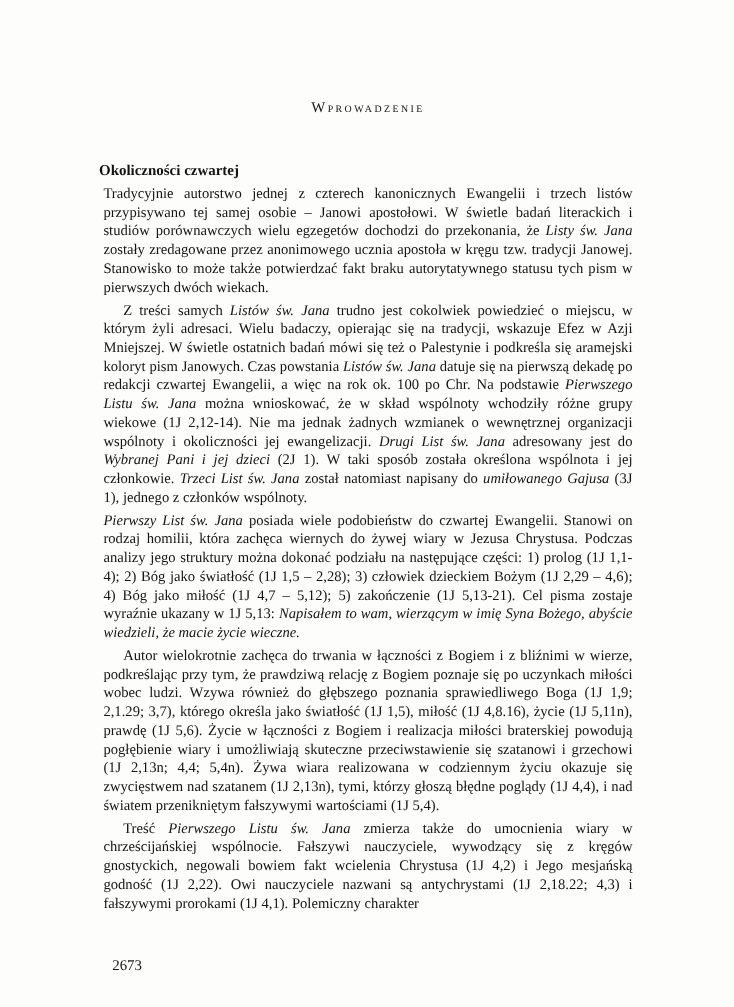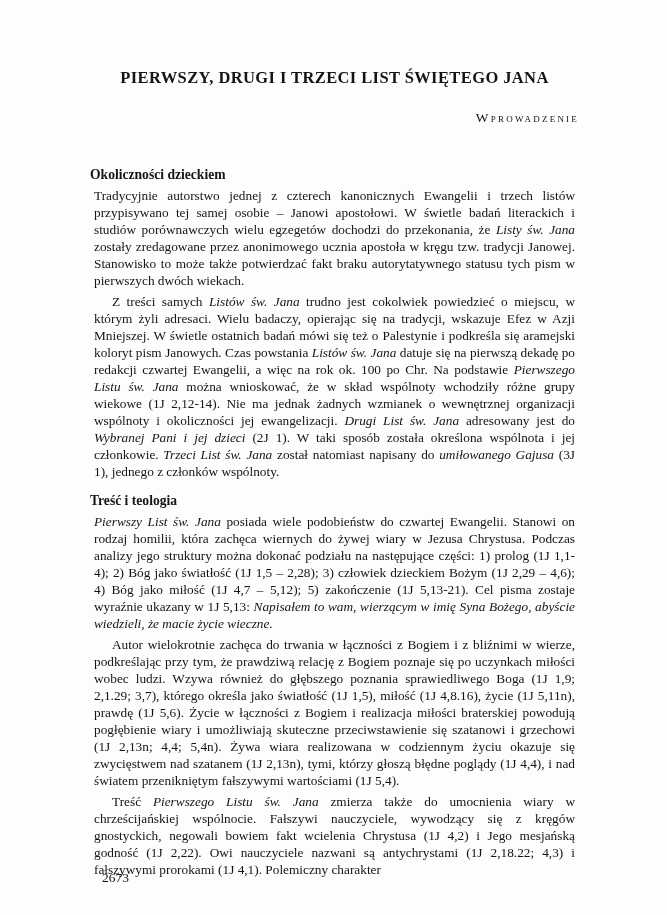--- a/index.html
+++ b/index.html
@@ -24,21 +24,21 @@
   .doc-title {
     margin: 0;
     text-align: center;
     font-size: 16.5px;
     font-weight: bold;
     letter-spacing: 0.4px;
     line-height: 20px;
   }
   .doc-subtitle {
     margin: 22px 0 0 0;
-    text-align: right;
+    text-align: center;
     font-size: 13.5px;
     font-weight: normal;
     font-variant: small-caps;
     letter-spacing: 2.2px;
     line-height: 16px;
   }
   .doc-body {
     margin-top: 40px;
   }
   .section-heading {
@@ -66,29 +66,27 @@
     left: 102px;
     bottom: 29px;
     font-size: 13.5px;
     line-height: 16px;
   }
 </style>
 </head>
 <body>
 
 <div class="page">
-  <h1 class="doc-title">PIERWSZY, DRUGI I TRZECI LIST ŚWIĘTEGO JANA</h1>
   <h2 class="doc-subtitle">Wprowadzenie</h2>
   <main class="doc-body">
       <section>
-        <h3 class="section-heading">Okoliczności dzieckiem</h3>
+        <h3 class="section-heading">Okoliczności czwartej</h3>
         <p class="para"><span>Tradycyjnie autorstwo jednej z czterech kanonicznych Ewangelii i trzech listów przypisywano tej samej osobie – Janowi apostołowi. W świetle badań literackich i studiów porównawczych wielu egzegetów dochodzi do przekonania, że </span><em>Listy św. Jana</em><span> zostały zredagowane przez anonimowego ucznia apostoła w kręgu tzw. tradycji Janowej. Stanowisko to może także potwierdzać fakt braku autorytatywnego statusu tych pism w pierwszych dwóch wiekach.</span></p>
         <p class="para indent"><span>Z treści samych </span><em>Listów św. Jana</em><span> trudno jest cokolwiek powiedzieć o miejscu, w którym żyli adresaci. Wielu badaczy, opierając się na tradycji, wskazuje Efez w Azji Mniejszej. W świetle ostatnich badań mówi się też o Palestynie i podkreśla się aramejski koloryt pism Janowych. Czas powstania </span><em>Listów św. Jana</em><span> datuje się na pierwszą dekadę po redakcji czwartej Ewangelii, a więc na rok ok. 100 po Chr. Na podstawie </span><em>Pierwszego Listu św. Jana</em><span> można wnioskować, że w skład wspólnoty wchodziły różne grupy wiekowe (1J 2,12-14). Nie ma jednak żadnych wzmianek o wewnętrznej organizacji wspólnoty i okoliczności jej ewangelizacji. </span><em>Drugi List św. Jana</em><span> adresowany jest do </span><em>Wybranej Pani i jej dzieci</em><span> (2J 1). W taki sposób została określona wspólnota i jej członkowie. </span><em>Trzeci List św. Jana</em><span> został natomiast napisany do </span><em>umiłowanego Gajusa</em><span> (3J 1), jednego z członków wspólnoty.</span></p>
       </section>
       <section>
-        <h3 class="section-heading">Treść i teologia</h3>
         <p class="para"><em>Pierwszy List św. Jana</em><span> posiada wiele podobieństw do czwartej Ewangelii. Stanowi on rodzaj homilii, która zachęca wiernych do żywej wiary w Jezusa Chrystusa. Podczas analizy jego struktury można dokonać podziału na następujące części: 1) prolog (1J 1,1-4); 2) Bóg jako światłość (1J 1,5 – 2,28); 3) człowiek dzieckiem Bożym (1J 2,29 – 4,6); 4) Bóg jako miłość (1J 4,7 – 5,12); 5) zakończenie (1J 5,13-21). Cel pisma zostaje wyraźnie ukazany w 1J 5,13: </span><em>Napisałem to wam, wierzącym w imię Syna Bożego, abyście wiedzieli, że macie życie wieczne.</em></p>
         <p class="para indent"><span>Autor wielokrotnie zachęca do trwania w łączności z Bogiem i z bliźnimi w wierze, podkreślając przy tym, że prawdziwą relację z Bogiem poznaje się po uczynkach miłości wobec ludzi. Wzywa również do głębszego poznania sprawiedliwego Boga (1J 1,9; 2,1.29; 3,7), którego określa jako światłość (1J 1,5), miłość (1J 4,8.16), życie (1J 5,11n), prawdę (1J 5,6). Życie w łączności z Bogiem i realizacja miłości braterskiej powodują pogłębienie wiary i umożliwiają skuteczne przeciwstawienie się szatanowi i grzechowi (1J 2,13n; 4,4; 5,4n). Żywa wiara realizowana w codziennym życiu okazuje się zwycięstwem nad szatanem (1J 2,13n), tymi, którzy głoszą błędne poglądy (1J 4,4), i nad światem przenikniętym fałszywymi wartościami (1J 5,4).</span></p>
         <p class="para indent"><span>Treść </span><em>Pierwszego Listu św. Jana</em><span> zmierza także do umocnienia wiary w chrześcijańskiej wspólnocie. Fałszywi nauczyciele, wywodzący się z kręgów gnostyckich, negowali bowiem fakt wcielenia Chrystusa (1J 4,2) i Jego mesjańską godność (1J 2,22). Owi nauczyciele nazwani są antychrystami (1J 2,18.22; 4,3) i fałszywymi prorokami (1J 4,1). Polemiczny charakter</span></p>
       </section>
     </main>
   <div class="page-number">2673</div>
 </div>
 
 </body></html>

